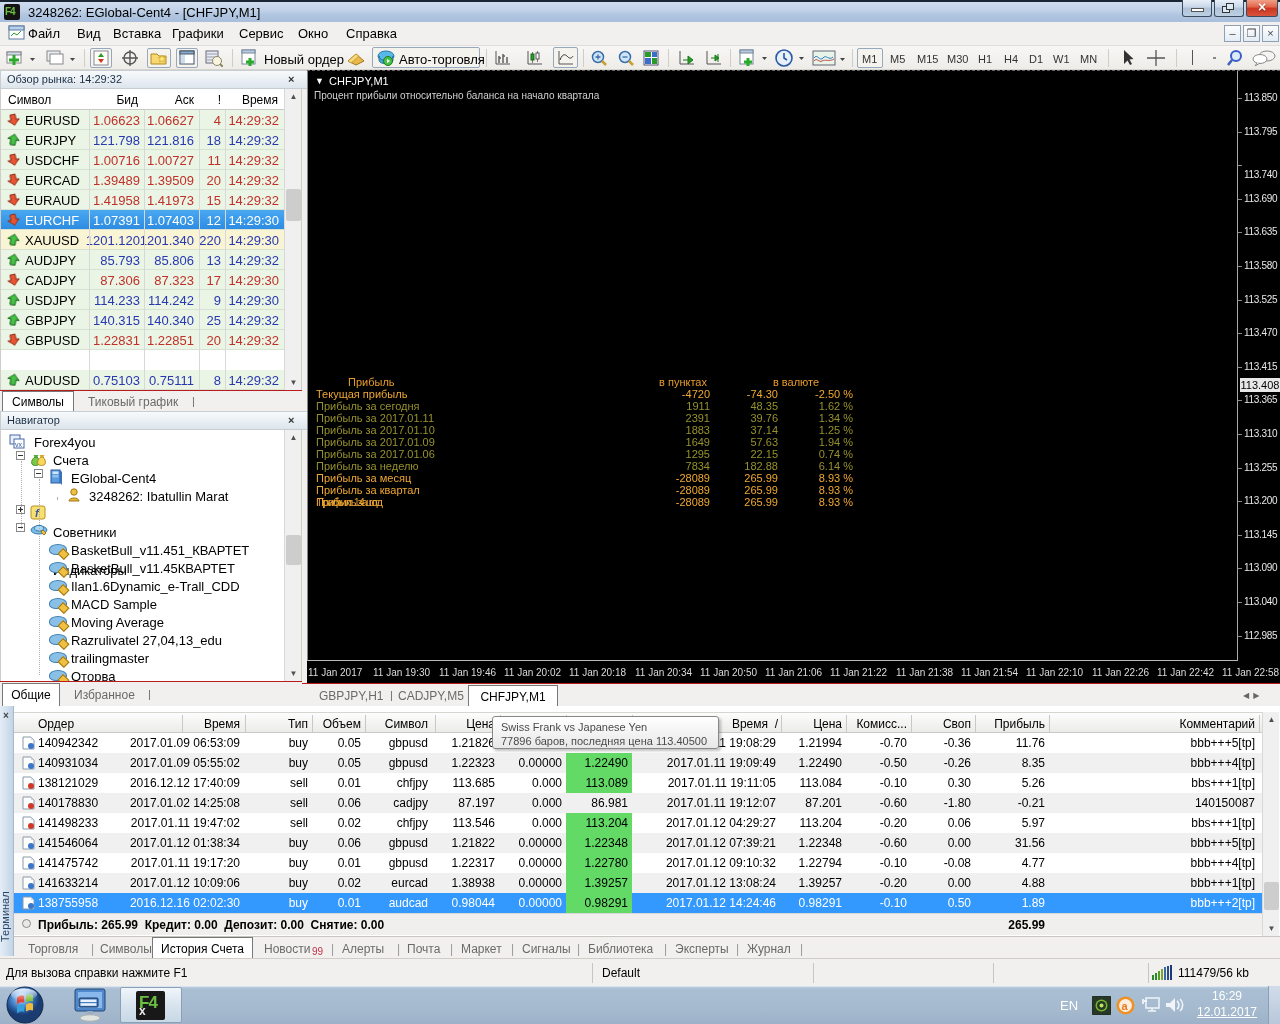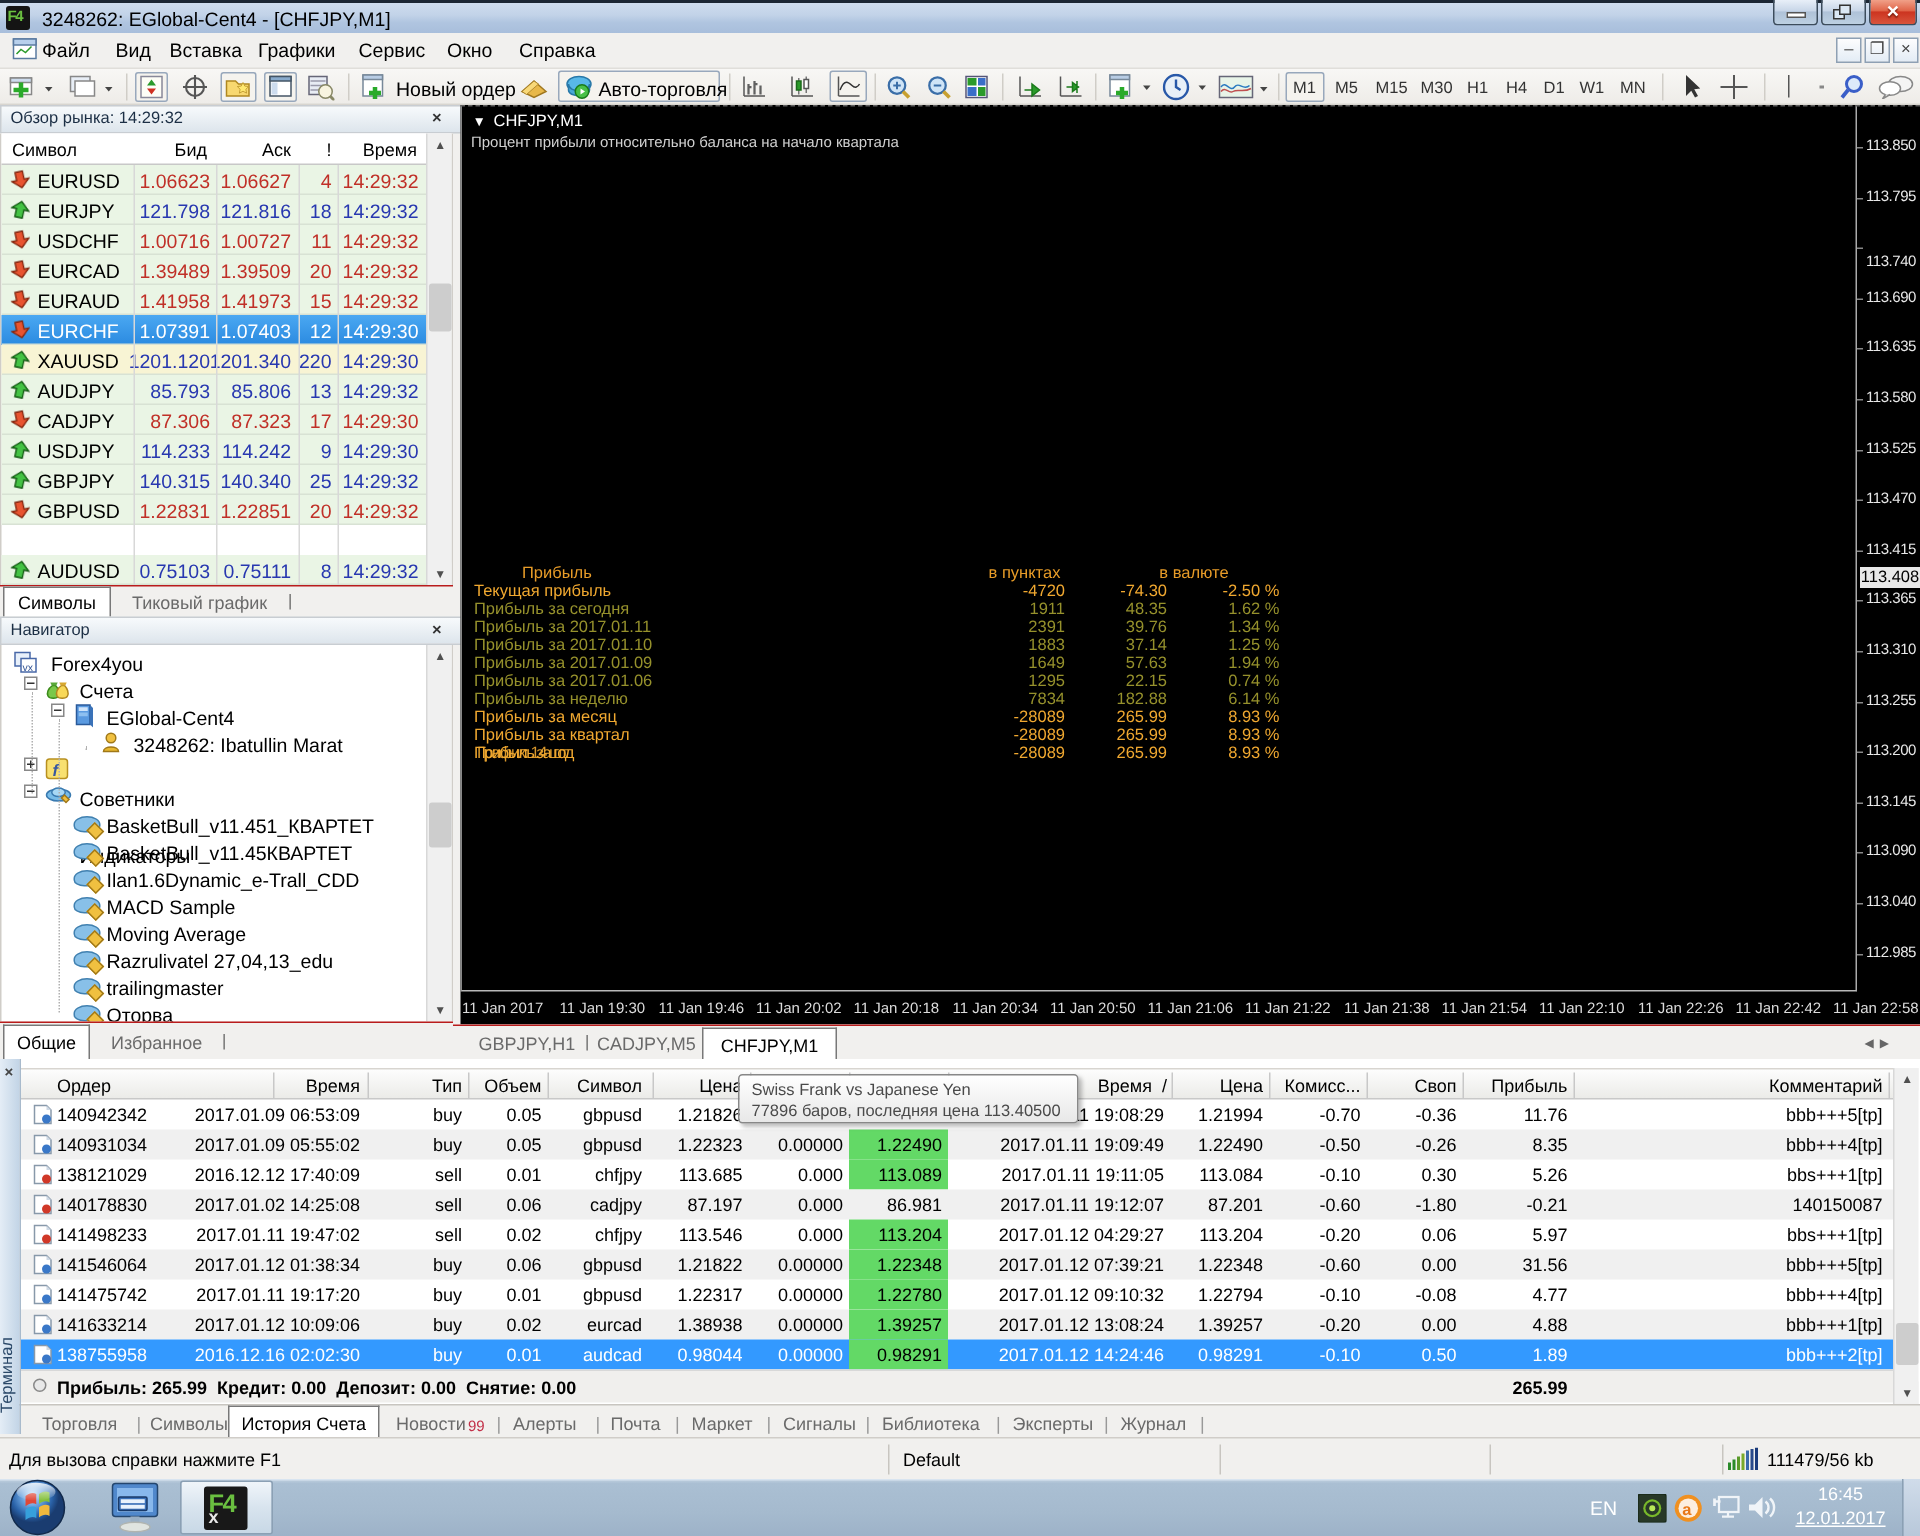--- a/index.html
+++ b/index.html
@@ -936,20 +936,20 @@
     </svg>
   <svg style="position:absolute;left:1141px;top:10px" width="20" height="19">
       <rect x="5" y="2" width="13" height="10" fill="none" stroke="#f0f4f8" stroke-width="1.5"></rect>
       <path d="M11 12 v3 M7 15 h8" stroke="#f0f4f8" stroke-width="1.5"></path>
       <path d="M2 3 v5 M2 5 h4" stroke="#f0f4f8" stroke-width="1.8"></path>
     </svg>
   <svg style="position:absolute;left:1164px;top:9px" width="21" height="20">
       <path d="M2 8 h4 l5-5 v14 l-5-5 h-4 z" fill="#f0f4f8"></path>
       <path d="M13 6 a5 5 0 0 1 0 8 M16 4 a8 8 0 0 1 0 12" stroke="#f0f4f8" stroke-width="1.6" fill="none"></path>
     </svg>
-  <div style="position:absolute;left:1197px;top:3px;width:60px;text-align:center;color:#fff;font-size:12px;">16:45</div>
+  <div style="position:absolute;left:1197px;top:3px;width:60px;text-align:center;color:#fff;font-size:12px;">16:29</div>
   <div style="position:absolute;left:1190px;top:19px;width:74px;text-align:center;color:#fff;font-size:12px;text-decoration:underline;">12.01.2017</div>
   <div style="position:absolute;left:1268px;top:0;width:12px;height:38px;background:linear-gradient(180deg,#d0dcea,#b8c8da);border-left:1px solid #8ba0b4;"></div>
 </div>
 <div style="position:absolute;left:492px;top:716px;width:227px;height:33px;background:linear-gradient(180deg,#ffffff,#e8e8e8);border:1px solid #888;border-radius:3px;box-shadow:2px 2px 3px rgba(0,0,0,0.25);z-index:50;">
   <div style="position:absolute;left:8px;top:4px;font-size:11px;color:#4a4a4a;white-space:nowrap;">Swiss Frank vs Japanese Yen</div>
   <div style="position:absolute;left:8px;top:18px;font-size:11px;color:#4a4a4a;white-space:nowrap;">77896 баров, последняя цена 113.40500</div>
 </div>
 
 </body></html>

